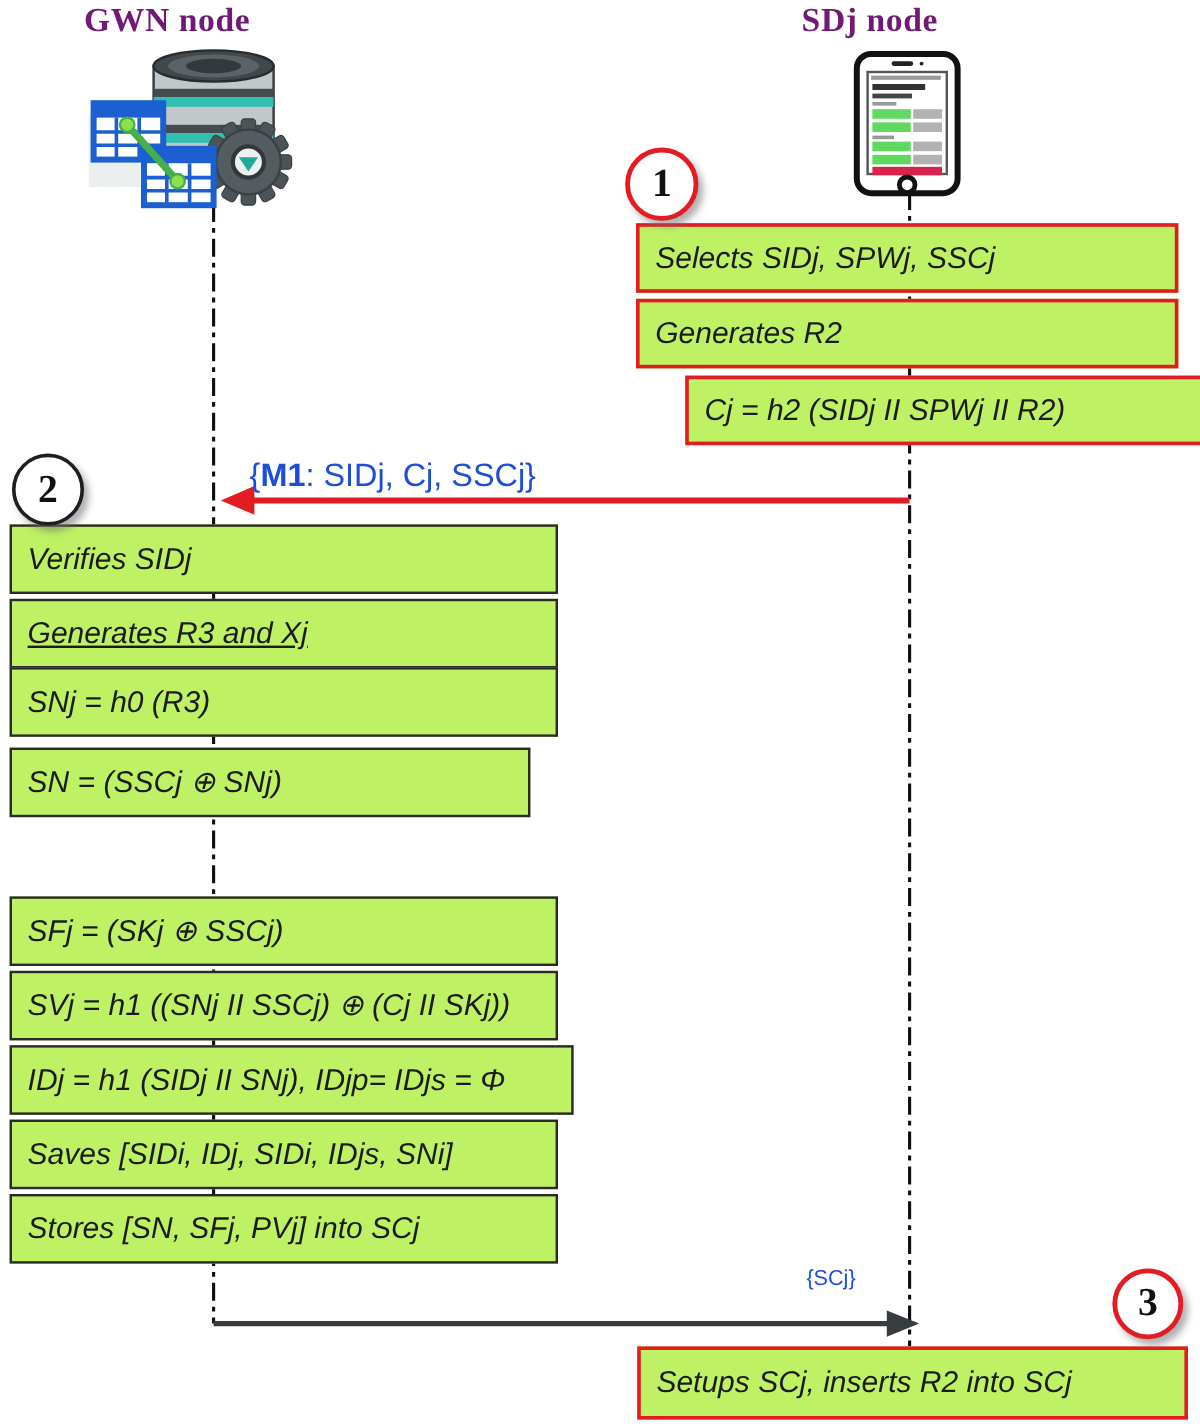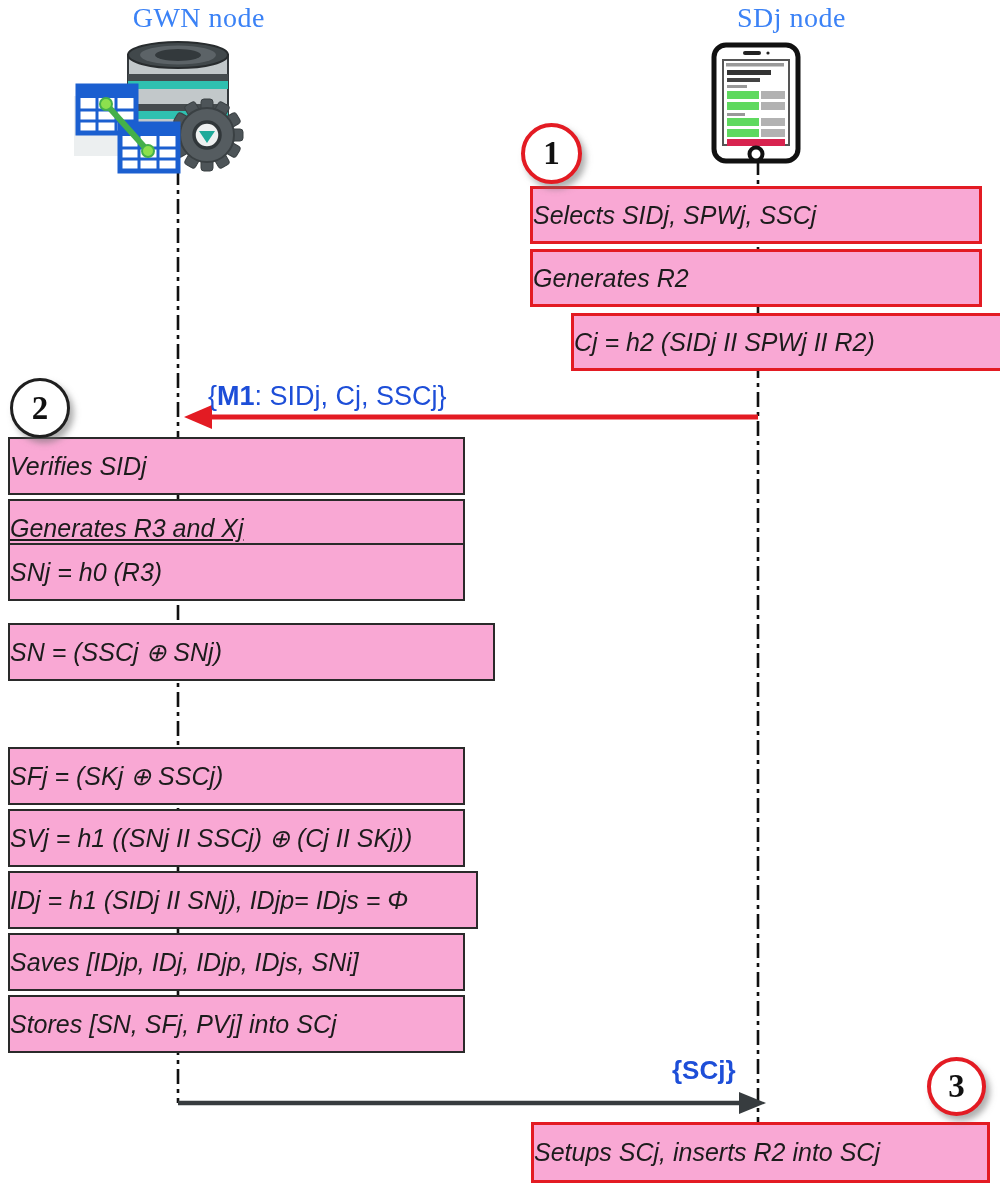--- a/index.html
+++ b/index.html
@@ -4,47 +4,47 @@
 <style>
   html,body { margin:0; padding:0; background:#ffffff; }
   #canvas {
     position:relative; width:1000px; height:1190px; background:#fff;
     font-family:"Liberation Sans", sans-serif; overflow:hidden;
   }
   svg { display:block; }
   .layer { position:absolute; left:0; top:0; pointer-events:none; }
 
   .node-label {
-    position:absolute; text-align:right; z-index:5;
-    font-family:"Liberation Serif", serif; font-weight:normal;
-    font-size:28px; color:#3b82f6; letter-spacing:.5px;
+    position:absolute; text-align:left; z-index:5;
+    font-family:"Liberation Serif", serif; font-weight:bold;
+    font-size:28px; color:#701a75; letter-spacing:.5px;
   }
 
   .opbox {
-    position:absolute; background:#f9a8d4; z-index:2;
-    display:flex; align-items:center; box-sizing:border-box;
+    position:absolute; background:#bef264; z-index:2;
+    display:flex; align-items:center; padding-left:13px; box-sizing:border-box;
     font-style:italic; font-size:25px; color:#1c1c1c; white-space:nowrap;
   }
   .opbox.black { border:2.5px solid #2a2a2a;text-align:right; }
   .opbox.red   { border:3px solid #e31b23; }
 
   .badge {
     position:absolute; z-index:6; background:#fff; border-radius:50%;
     display:flex; align-items:center; justify-content:center;
     font-family:"Liberation Serif", serif; font-weight:bold; font-size:33px; color:#111;
     box-shadow:4px 5px 6px rgba(110,110,110,.55);
   }
   .badge.red   { border:4px solid #e31b23; }
   .badge.black { border:3px solid #1f1f1f; }
 
   .msg-label {
     position:absolute; z-index:4; font-size:27px; color:#1d4ed8; white-space:nowrap;
   }
   .msg-label .b { font-weight:bold; }
-  .scj-label { font-weight:bold; font-size:26px; }
+  .scj-label { font-weight:normal; font-size:18px; }
 </style>
 </head>
 <body>
 
 <div id="canvas">
 
   <svg class="layer" width="1000" height="1190" style="z-index:0;">
     <line x1="178" y1="170" x2="178" y2="1103" stroke="#101010" stroke-width="2.6" stroke-dasharray="15 5 4 5"></line>
     <line x1="758" y1="160" x2="758" y2="1122" stroke="#101010" stroke-width="2.6" stroke-dasharray="15 5 4 5"></line>
   </svg>
@@ -135,26 +135,26 @@
   <div class="opbox red" style="left:530px; top:186px; width:452px; height:58px;">Selects SIDj, SPWj, SSCj</div>
   <div class="opbox red" style="left:530px; top:249px; width:452px; height:58px;text-align:right;">Generates R2</div>
   <div class="opbox red" style="left:530px; top:313px; width:455px; height:58px;margin-left:41px;">Cj = h2 (SIDj II SPWj II R2)</div>
 
   <div class="msg-label" style="left:208px; top:381px;">
     <span>{</span><span class="b">M1</span><span>: SIDj, Cj, SSCj}</span>
   </div>
 
   <div class="opbox black" style="left:8px; top:437px; width:457px; height:58px;">Verifies SIDj</div>
   <div class="opbox black" style="left:8px; top:499px; width:457px; height:58px;text-decoration:underline;">Generates R3 and Xj</div>
-  <div class="opbox black" style="left:8px; top:543px; width:457px; height:58px;">SNj = h0 (R3)</div>
-  <div class="opbox black" style="left:8px; top:623px; width:487px; height:58px;">SN = (SSCj ⊕ SNj)</div>
+  <div class="opbox black" style="left:8px; top:556px; width:457px; height:58px;">SNj = h0 (R3)</div>
+  <div class="opbox black" style="left:8px; top:623px; width:434px; height:58px;">SN = (SSCj ⊕ SNj)</div>
   <div class="opbox black" style="left:8px; top:747px; width:457px; height:58px;">SFj = (SKj  ⊕ SSCj)</div>
   <div class="opbox black" style="left:8px; top:809px; width:457px; height:58px;">SVj = h1 ((SNj II SSCj) ⊕ (Cj II SKj))</div>
   <div class="opbox black" style="left:8px; top:871px; width:470px; height:58px;">IDj = h1 (SIDj II SNj), IDjp= IDjs = Φ</div>
-  <div class="opbox black" style="left:8px; top:933px; width:457px; height:58px;">Saves [IDjp, IDj, IDjp, IDjs, SNi]</div>
+  <div class="opbox black" style="left:8px; top:933px; width:457px; height:58px;">Saves [SIDi, IDj, SIDi, IDjs, SNi]</div>
   <div class="opbox black" style="left:8px; top:995px; width:457px; height:58px;">Stores [SN, SFj, PVj] into SCj</div>
 
   <div class="msg-label scj-label" style="left:672px; top:1055px;">{SCj}</div>
 
   <div class="opbox red" style="left:531px; top:1122px; width:459px; height:61px;">Setups SCj, inserts R2 into SCj</div>
 
   <svg class="layer" width="1000" height="1190" style="z-index:3;">
     <g>
       <line x1="758" y1="417" x2="206" y2="417" stroke="#e31b23" stroke-width="5"></line>
       <polygon points="184,417 212,405 212,429" fill="#e31b23"></polygon>

